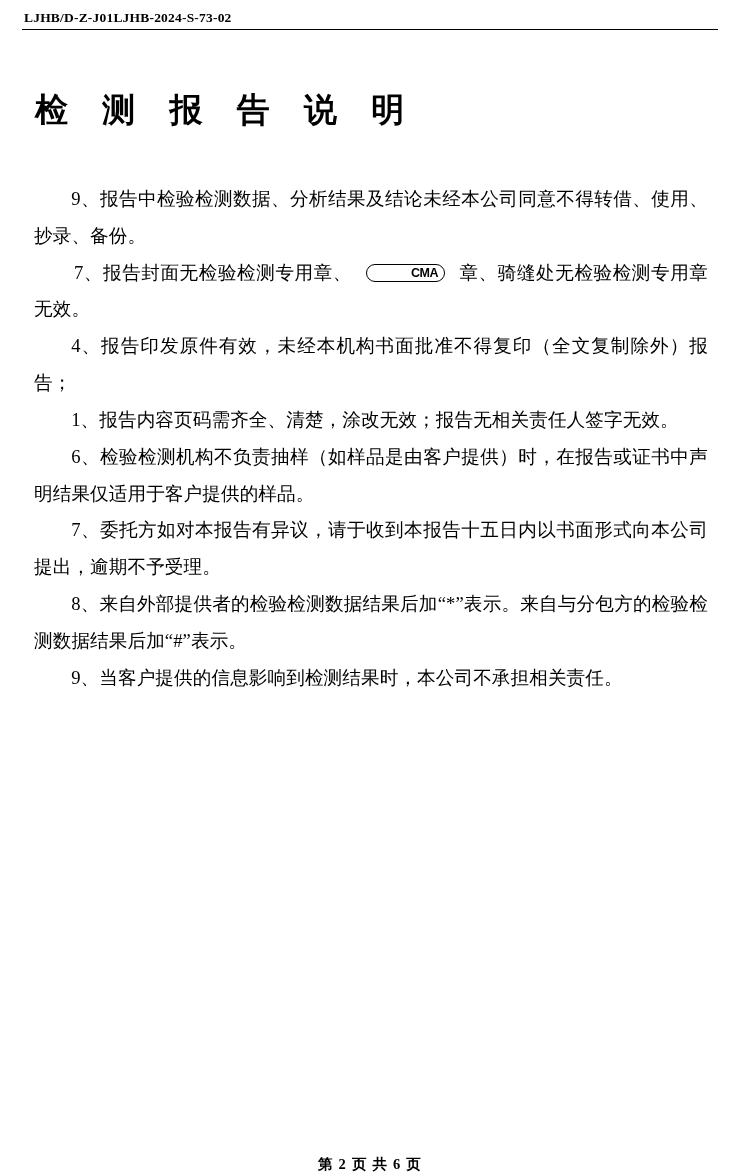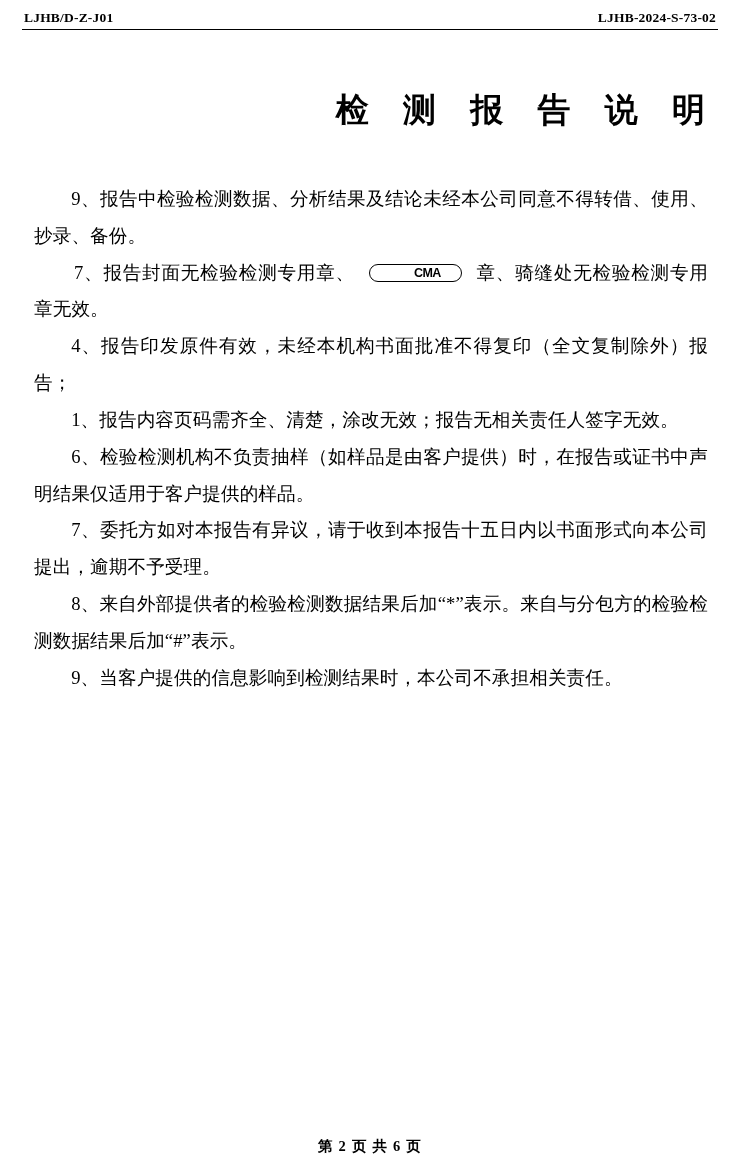--- a/index.html
+++ b/index.html
@@ -18,35 +18,35 @@
   .page {
     width: 740px;
     height: 1174px;
     box-sizing: border-box;
     padding: 10px 22px 0 22px;
     position: relative;
   }
   
   .header {
     display: flex;
-    justify-content: space-between;
+    justify-content: flex-start;
     align-items: flex-end;
     font-family: "Liberation Serif", "DejaVu Serif", serif;
     font-size: 13.5px;
     font-weight: bold;
     letter-spacing: 0.2px;
     padding: 0 2px 3px 2px;
   }
   .header-rule {
     border-bottom: 1.6px solid #000;
     margin: 0 0 0 0;
   }
   
   .doc-title {
-    text-align: right;
+    text-align: left;
     font-family: "Liberation Serif", "DejaVu Serif", serif;
     font-weight: bold;
     font-size: 33px;
     letter-spacing: 13px;
     margin-top: 58px;
     margin-bottom: 12px;
     padding-left: 13px;
   }
   
   .body {
@@ -68,30 +68,30 @@
   
   .cma {
     display: inline-block;
     border: 1.6px solid #000;
     border-radius: 9px;
     font-family: "Liberation Sans", sans-serif;
     font-weight: bold;
     font-size: 12.5px;
     letter-spacing: -0.5px;
     line-height: 1;
-    padding: 2px 20px 2px 4px;
+    padding: 2px 6px 2px 4px;
     transform: translateY(-2px);
     margin: 0 14px;
   }
   
   .footer {
     position: absolute;
     left: 0;
     right: 0;
-    bottom: 18px;
+    bottom: 0;
     text-align: center;
     font-size: 14.5px;
     font-weight: bold;
     letter-spacing: 1.2px;
   }
   .footer .num {
     font-family: "Liberation Serif", "DejaVu Serif", serif;
   }
 </style>
 </head>

